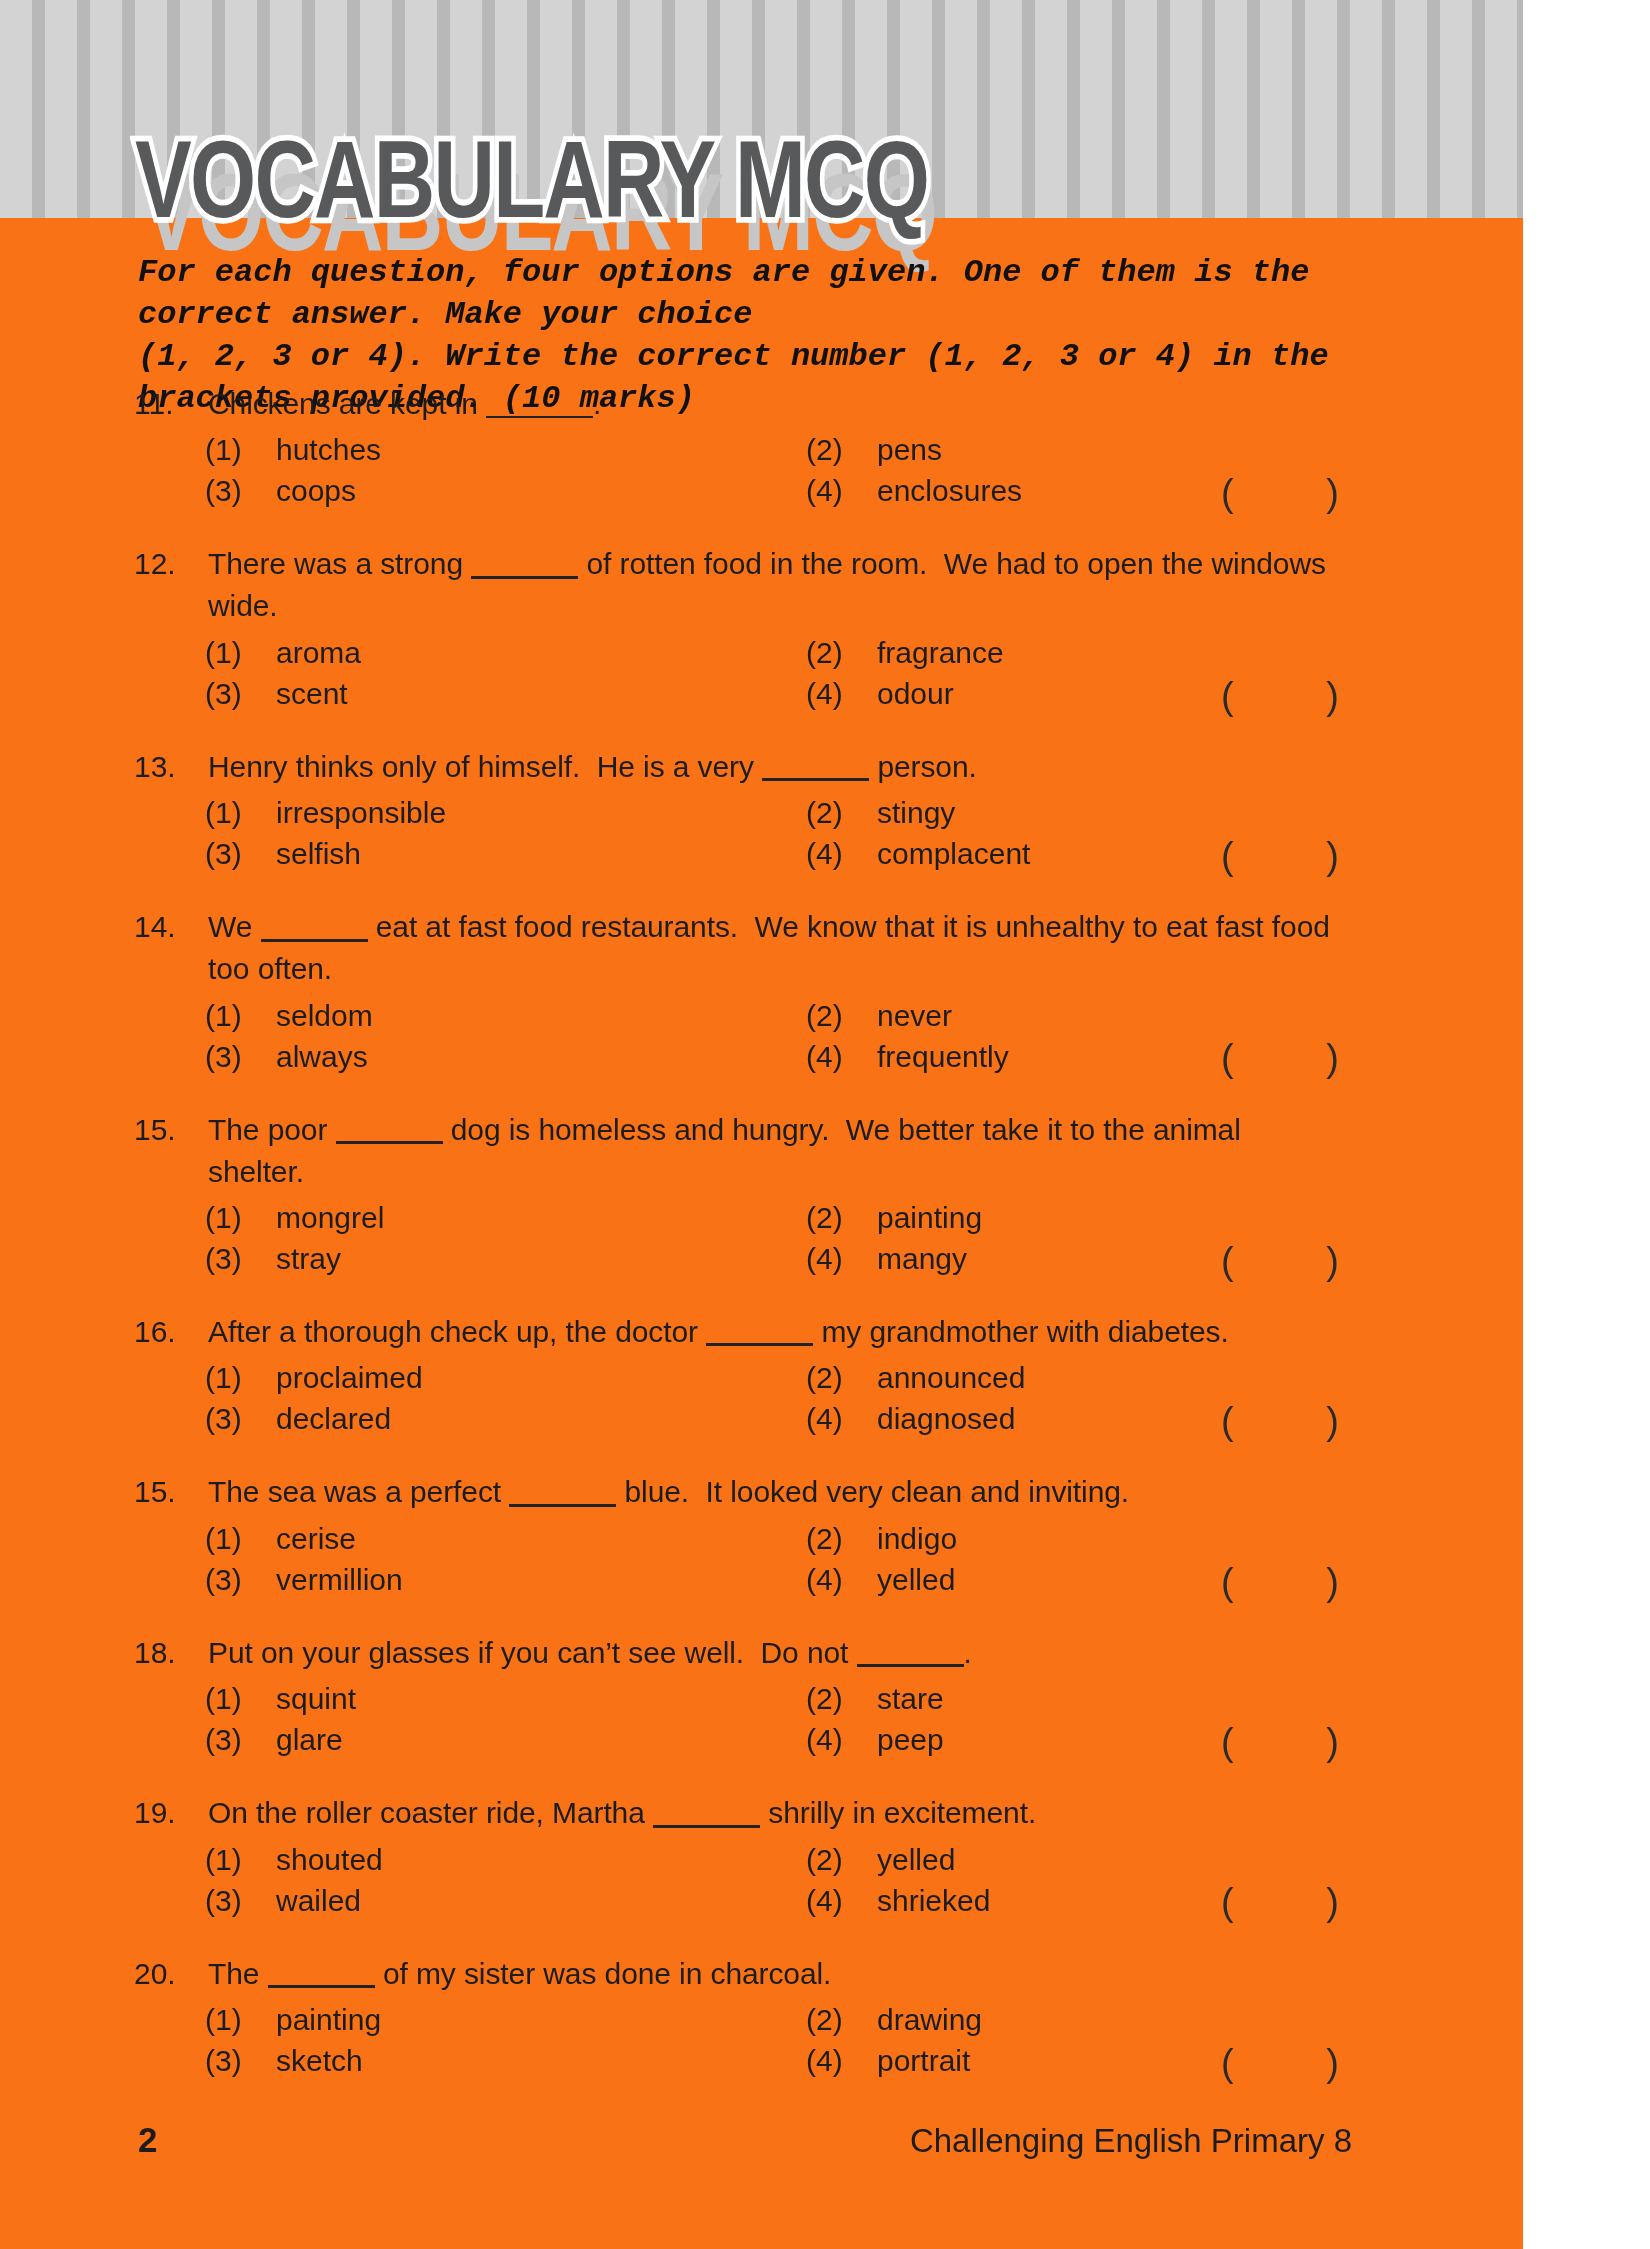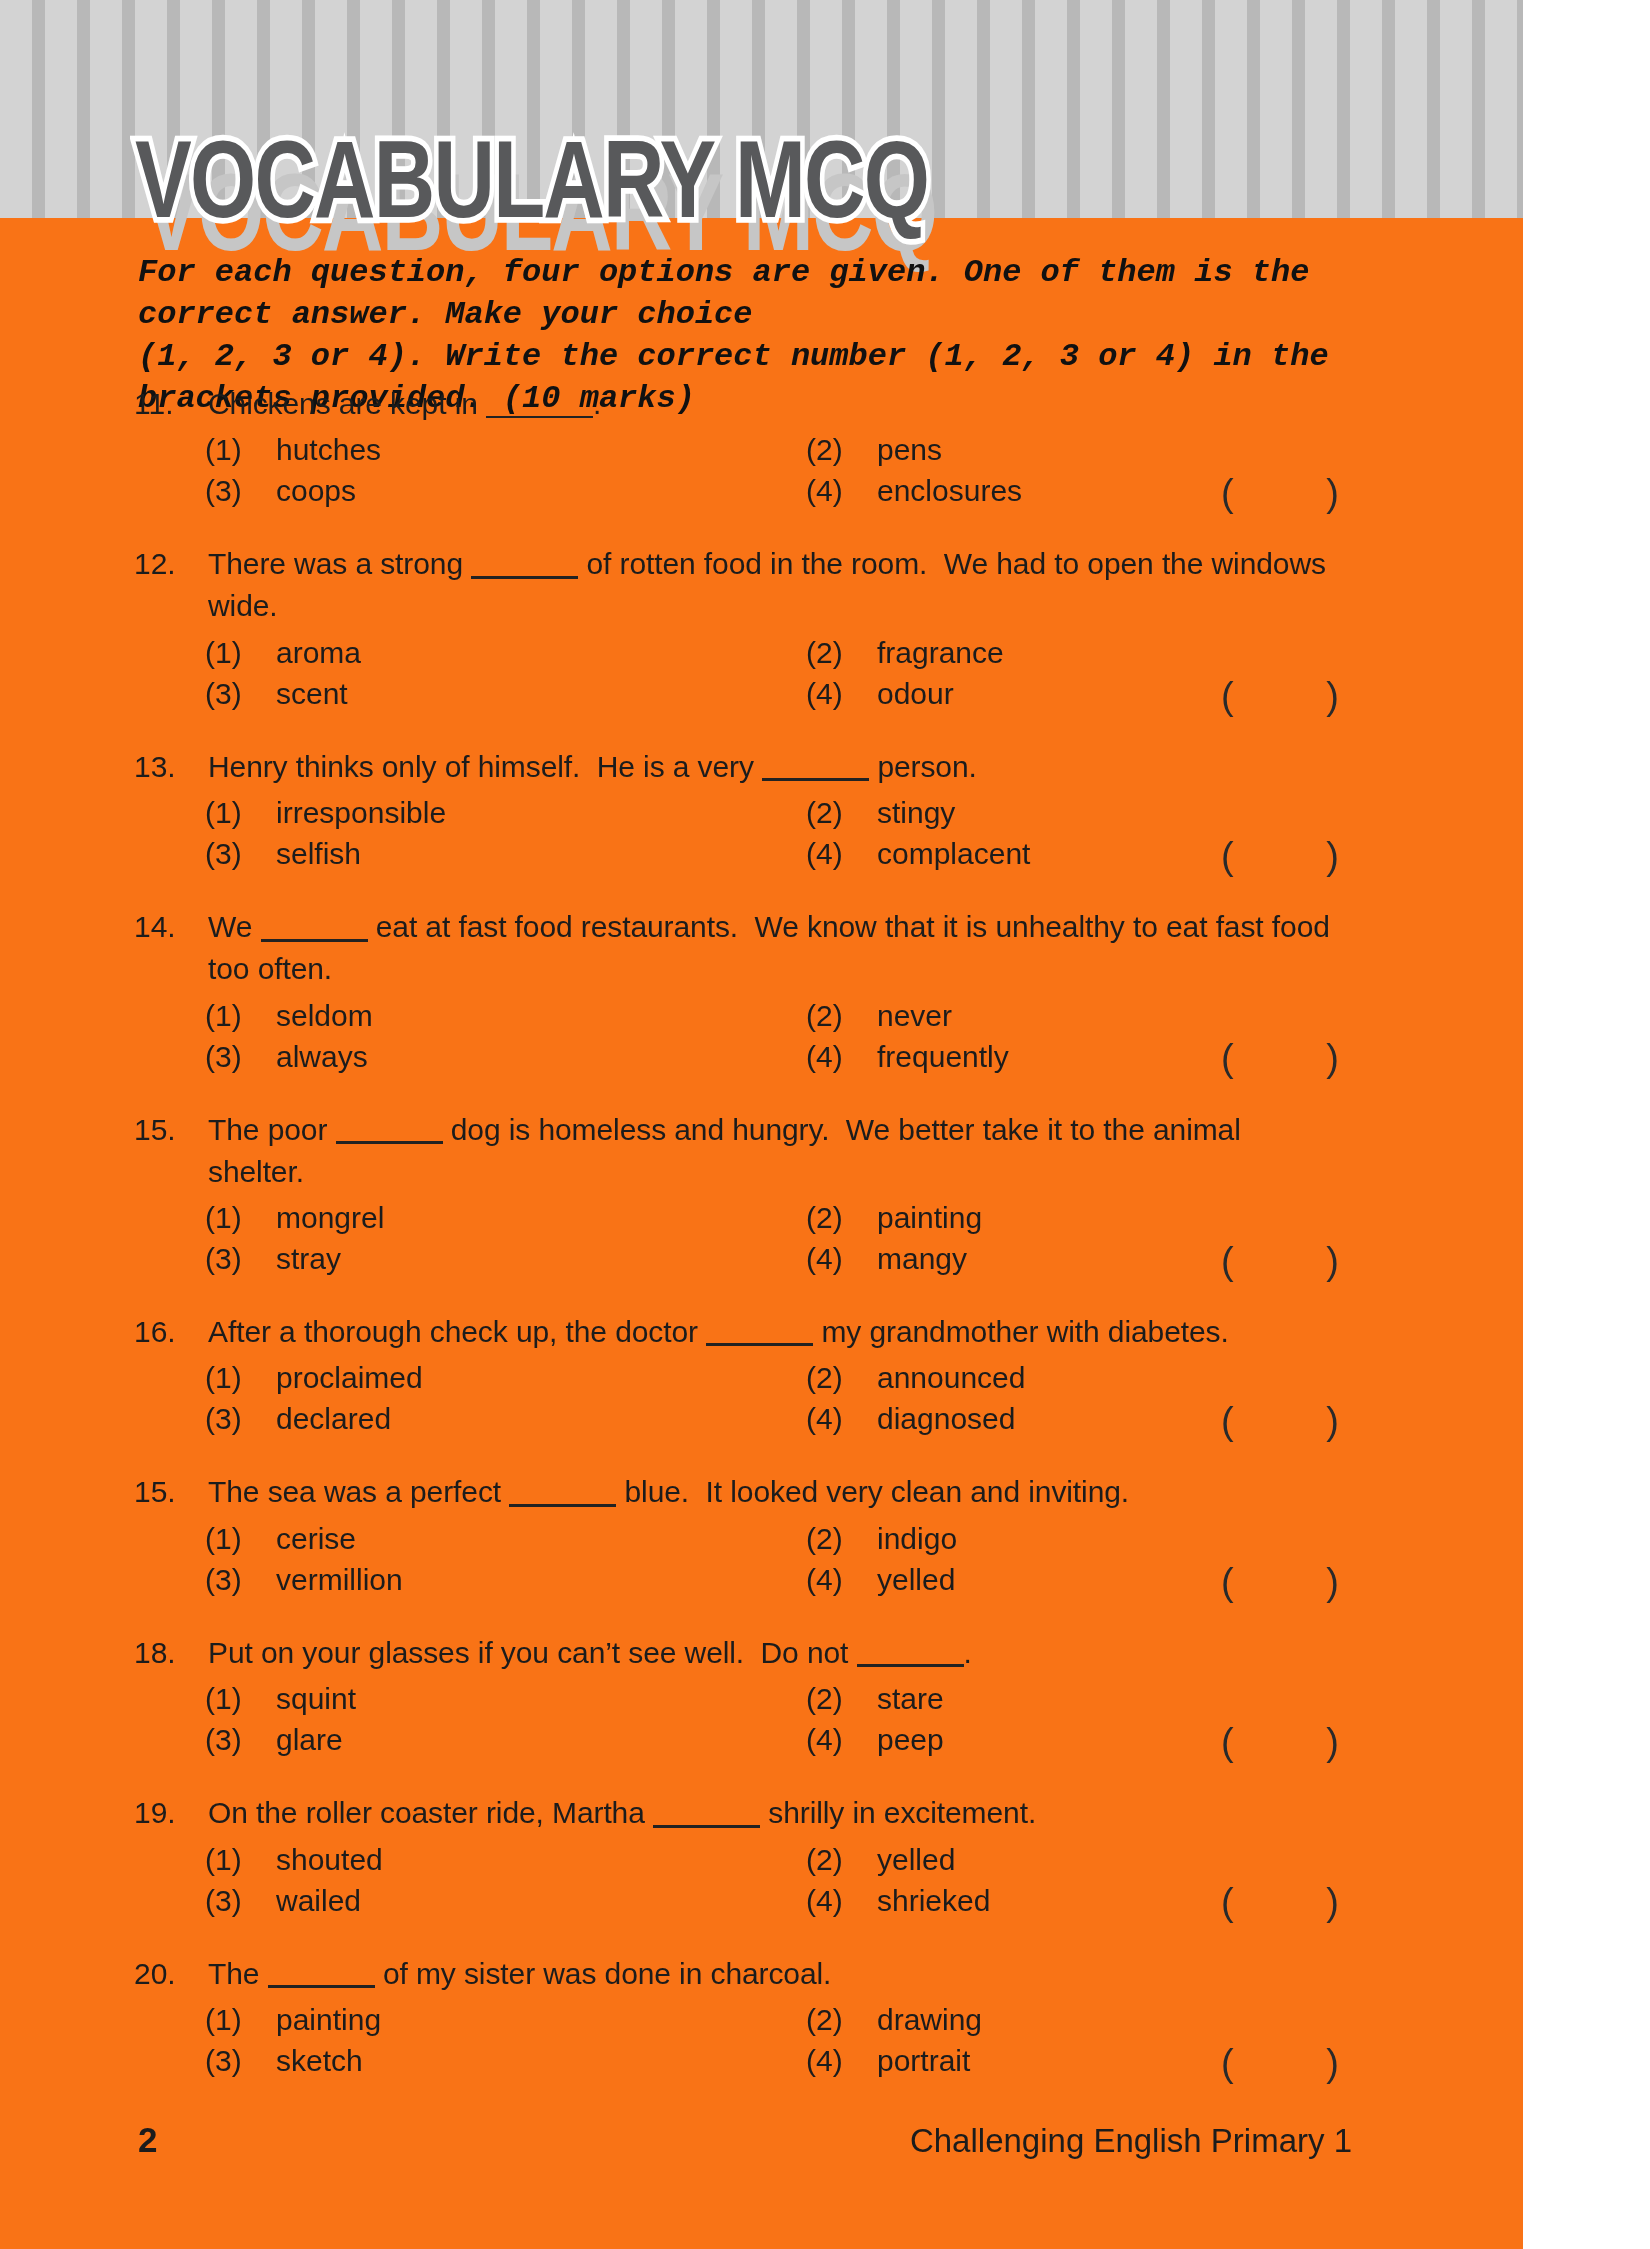--- a/index.html
+++ b/index.html
@@ -405,17 +405,17 @@
       </div>
       <div class="answer-brackets">
         <span class="bracket-open">(</span>
         <span class="bracket-close">)</span>
       </div>
     </section>
   </main>
 
   <footer class="footer">
     <span class="page-num">2</span>
-    <span class="book-title">Challenging English Primary 1</span>
+    <span class="book-title">Challenging English Primary 8</span>
   </footer>
 
 </div>
 
 
 </body></html>

